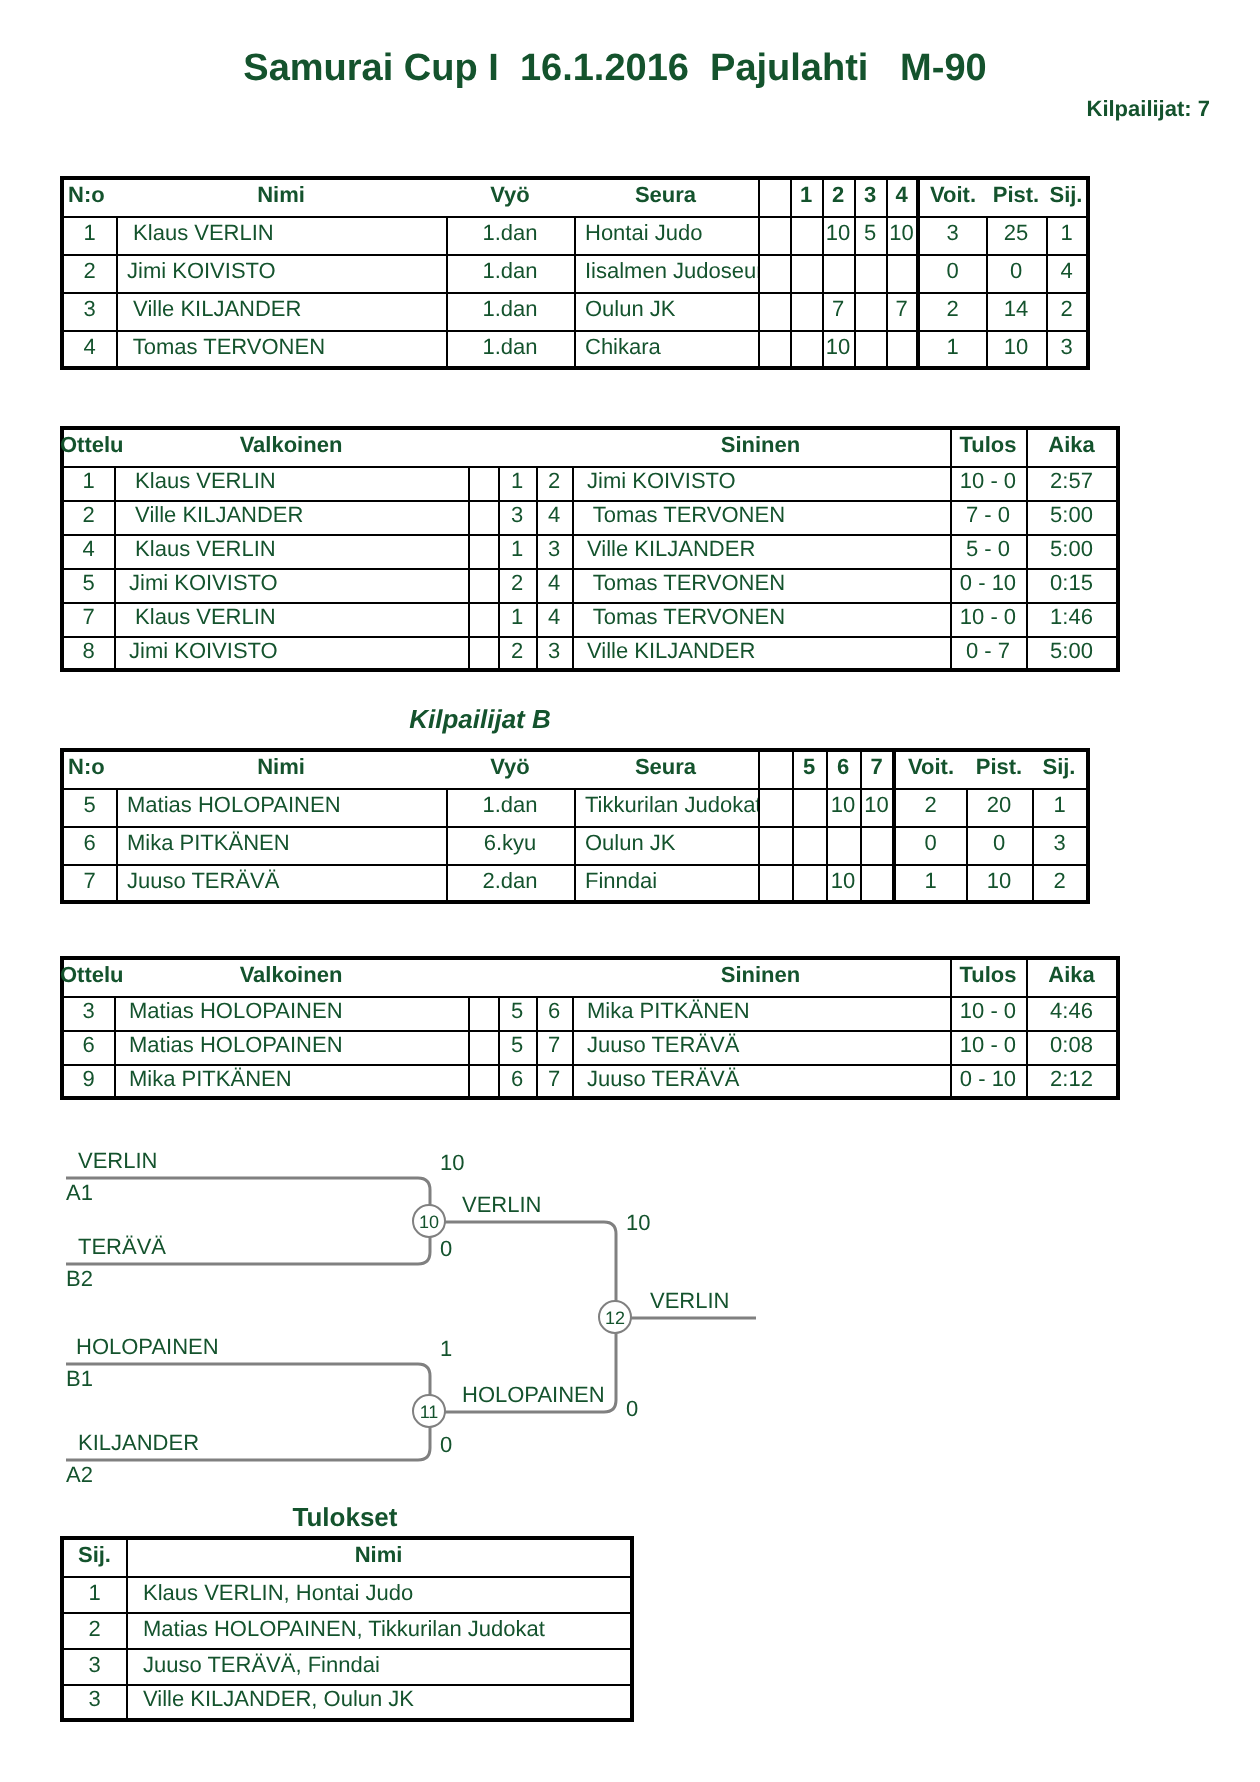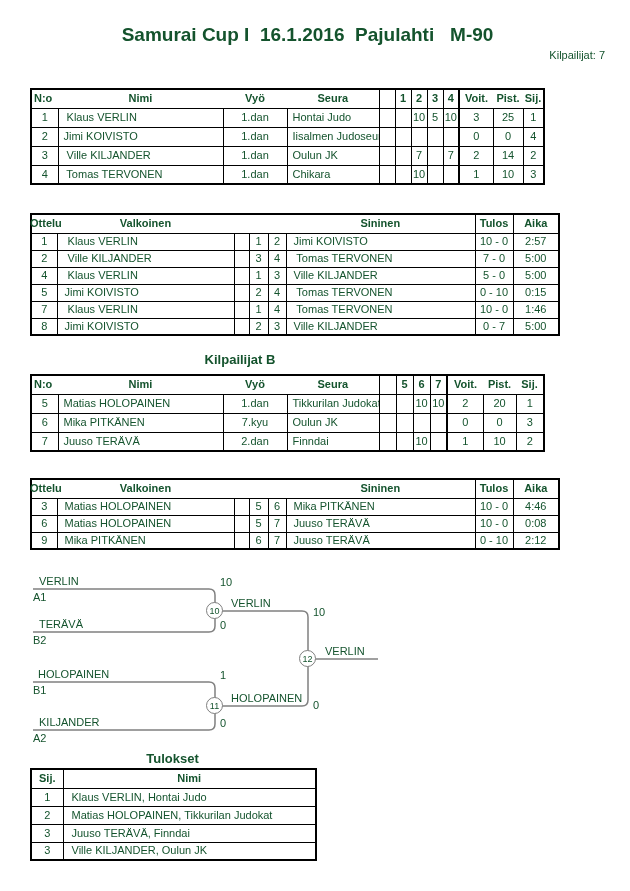--- a/index.html
+++ b/index.html
@@ -1,26 +1,26 @@
 <!DOCTYPE html>
 <html><head>
 <meta charset="utf-8">
 <style>
   html,body{margin:0;padding:0;background:#fff;}
   .page{position:relative;width:630px;height:891px;background:#fff;color:#14532d;
         font-family:"Liberation Sans",sans-serif;overflow:hidden;}
 
   .title{position:absolute;top:24px;left:0;width:615px;text-align:center;
          font-size:19px;font-weight:bold;white-space:pre;}
-  .participants{position:absolute;top:49px;right:25px;font-size:11px;font-weight:normal;}
+  .participants{position:absolute;top:49px;right:25px;font-size:11px;font-weight:bold;}
 
   .sec-heading{position:absolute;text-align:center;font-weight:bold;font-size:13px;}
   .h-pool-a{top:65px;left:30px;width:420px;}
   .h-matches-a{top:197px;left:30px;width:490px;}
-  .h-pool-b{top:352px;left:30px;width:420px;}
+  .h-pool-b{top:352px;left:30px;width:420px;font-style:italic;}
   .h-matches-b{top:462px;left:30px;width:490px;}
   .h-results{top:751px;left:30px;width:285px;}
 
   table{position:absolute;border-collapse:collapse;table-layout:fixed;
         border:2px solid #000;font-size:11px;line-height:1;}
   th,td{padding:0;overflow:hidden;}
   thead th{font-weight:bold;border-bottom:1px solid #000;text-align:center;}
   tbody td{border:1px solid #000;text-align:center;}
   thead tr{height:19px;}
 
@@ -283,21 +283,21 @@
           <td class="c5"></td>
           <td class="c6">10</td>
           <td class="c7">10</td>
           <td class="c8">2</td>
           <td class="c9">20</td>
           <td class="c10">1</td>
         </tr>
         <tr>
           <td class="c0">6</td>
           <td class="c1">Mika PITKÄNEN</td>
-          <td class="c2">7.kyu</td>
+          <td class="c2">6.kyu</td>
           <td class="c3">Oulun JK</td>
           <td class="c4"></td>
           <td class="c5"></td>
           <td class="c6"></td>
           <td class="c7"></td>
           <td class="c8">0</td>
           <td class="c9">0</td>
           <td class="c10">3</td>
         </tr>
         <tr>

